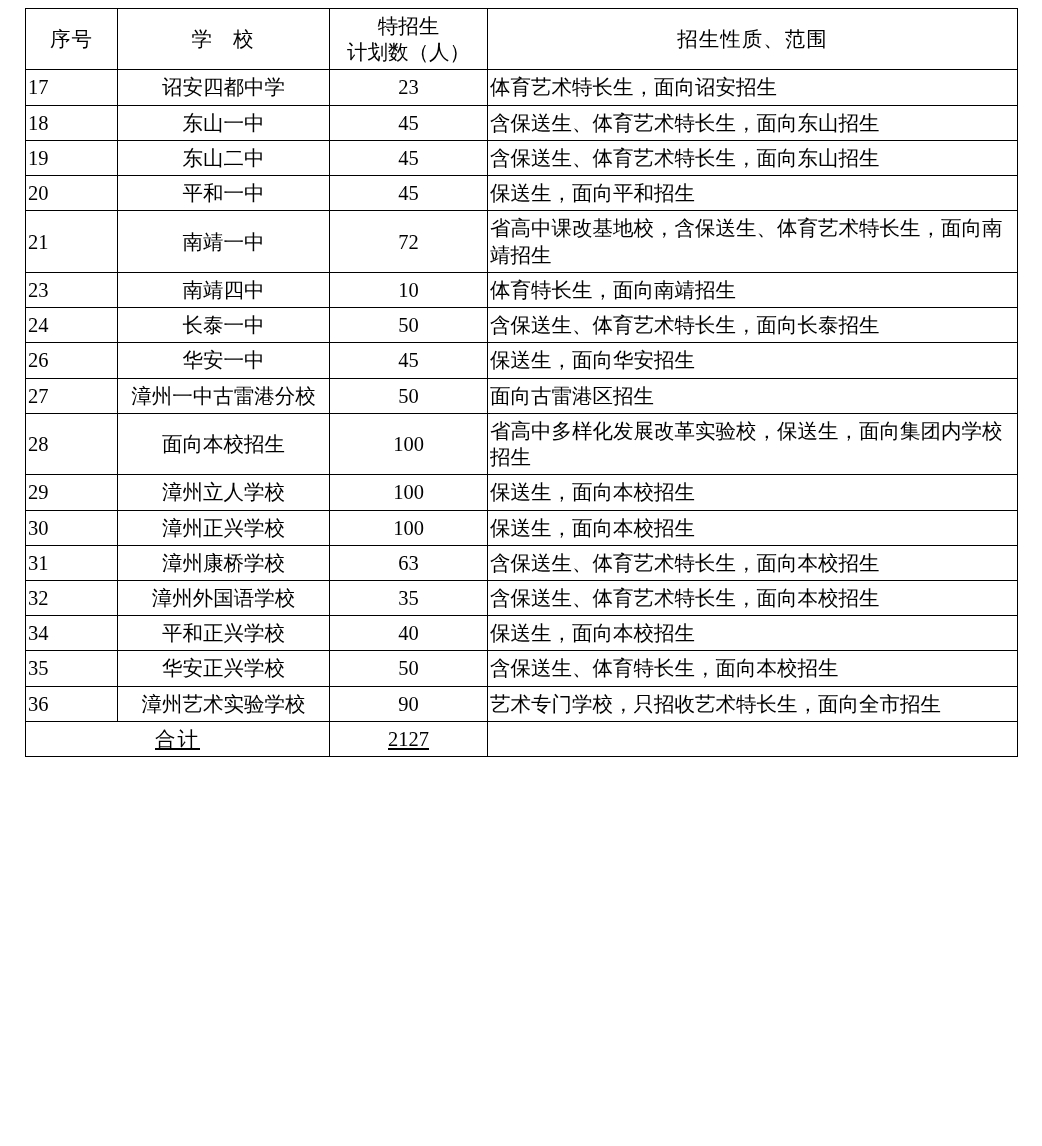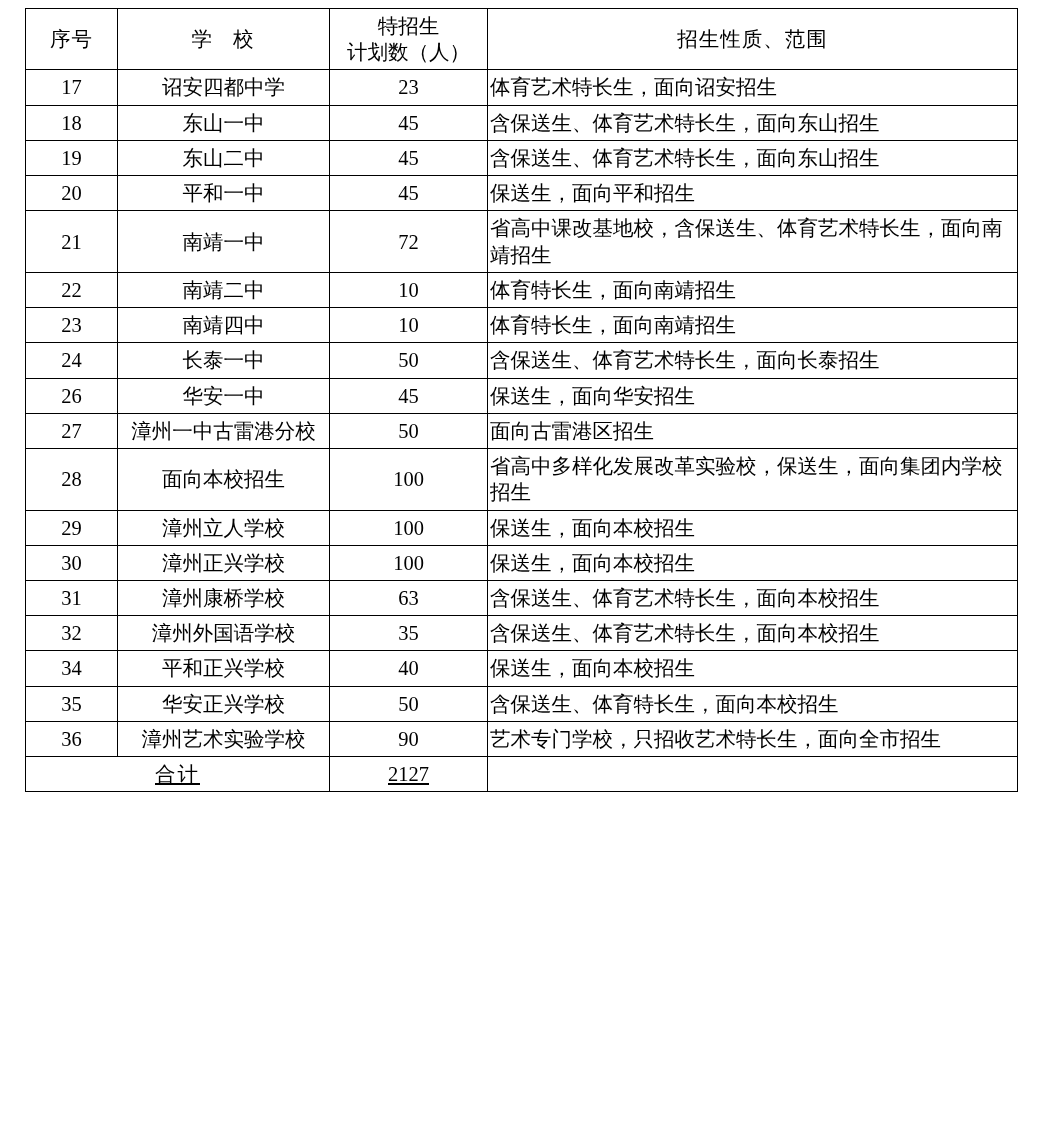--- a/index.html
+++ b/index.html
@@ -54,21 +54,21 @@
     padding-left: 6px;
   }
   .hdr-num-l1, .hdr-num-l2 {
     display: block;
     white-space: nowrap;
   }
   .hdr-desc {
     letter-spacing: 1px;
   }
   td.idx {
-    text-align: center;
+    text-align: left;
   }
   td.school {
     text-align: center;
     padding-left: 4px;
     padding-right: 4px;
   }
   td.num {
     text-align: center;
   }
   td.desc {
@@ -139,26 +139,20 @@
         <td class="num">45</td>
         <td class="desc">保送生，面向平和招生</td>
       </tr>
       <tr>
         <td class="idx">21</td>
         <td class="school">南靖一中</td>
         <td class="num">72</td>
         <td class="desc">省高中课改基地校，含保送生、体育艺术特长生，面向南靖招生</td>
       </tr>
       <tr>
-        <td class="idx">22</td>
-        <td class="school">南靖二中</td>
-        <td class="num">10</td>
-        <td class="desc">体育特长生，面向南靖招生</td>
-      </tr>
-      <tr>
         <td class="idx">23</td>
         <td class="school">南靖四中</td>
         <td class="num">10</td>
         <td class="desc">体育特长生，面向南靖招生</td>
       </tr>
       <tr>
         <td class="idx">24</td>
         <td class="school">长泰一中</td>
         <td class="num">50</td>
         <td class="desc">含保送生、体育艺术特长生，面向长泰招生</td>

